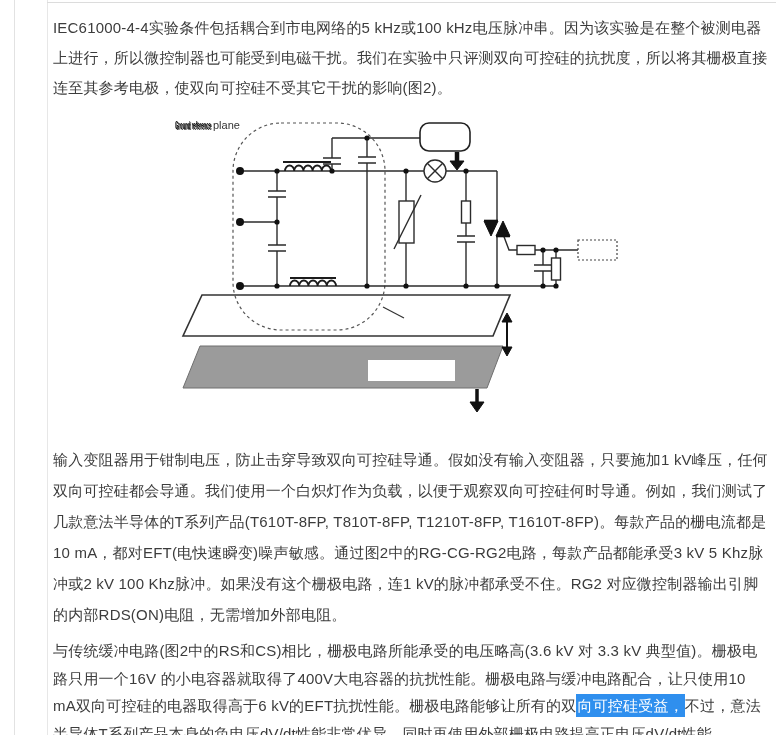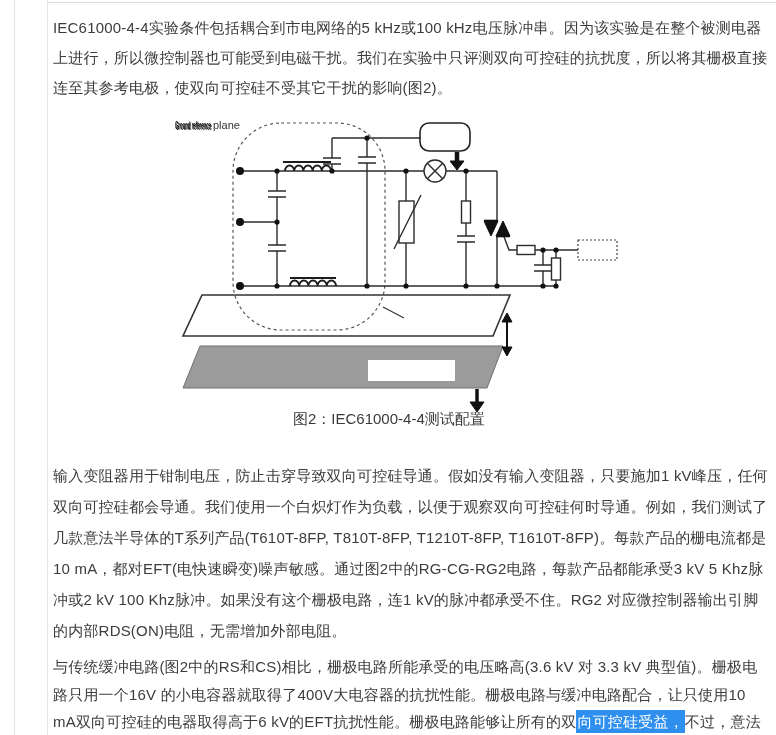--- a/index.html
+++ b/index.html
@@ -139,20 +139,19 @@
 
       <g font-size="11" font-family="Liberation Sans, sans-serif">
         <text x="25" y="18" fill="#111111" font-weight="bold">
           <tspan textLength="36" lengthAdjust="spacingAndGlyphs">Ground reference</tspan></text>
         <text x="26" y="19" fill="#111111" font-weight="bold" opacity="0.85">
           <tspan textLength="36" lengthAdjust="spacingAndGlyphs">Ground reference</tspan></text>
         <text x="63" y="18" fill="#333333">
           <tspan>plane</tspan></text>
       </g>
     </svg>
-    <div class="fig-caption">图2：IEC61000-4-4测试配置</div>
   </div>
 
   <p class="p2">输入变阻器用于钳制电压，防止击穿导致双向可控硅导通。假如没有输入变阻器，只要施加1 kV峰压，任何双向可控硅都会导通。我们使用一个白炽灯作为负载，以便于观察双向可控硅何时导通。例如，我们测试了几款意法半导体的T系列产品(T610T-8FP, T810T-8FP, T1210T-8FP, T1610T-8FP)。每款产品的栅电流都是10 mA，都对EFT(电快速瞬变)噪声敏感。通过图2中的RG-CG-RG2电路，每款产品都能承受3 kV 5 Khz脉冲或2 kV 100 Khz脉冲。如果没有这个栅极电路，连1 kV的脉冲都承受不住。RG2 对应微控制器输出引脚的内部RDS(ON)电阻，无需增加外部电阻。</p>
 
   <p class="p3"><span>与传统缓冲电路(图2中的RS和CS)相比，栅极电路所能承受的电压略高(3.6 kV 对 3.3 kV 典型值)。栅极电路只用一个16V 的小电容器就取得了400V大电容器的抗扰性能。栅极电路与缓冲电路配合，让只使用10 mA双向可控硅的电器取得高于6 kV的EFT抗扰性能。栅极电路能够让所有的双</span><span class="sel">向可控硅受益，</span><span>不过，意法半导体T系列产品本身的负电压dV/dt性能非常优异，同时再使用外部栅极电路提高正电压dV/dt性能。</span></p>
 
 </div>
 
 </body></html>

